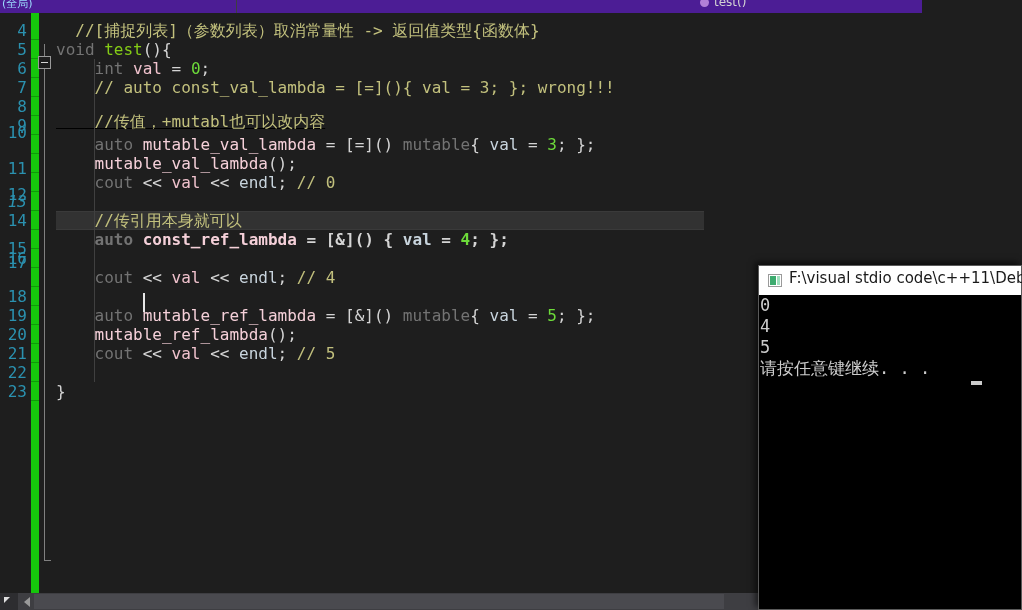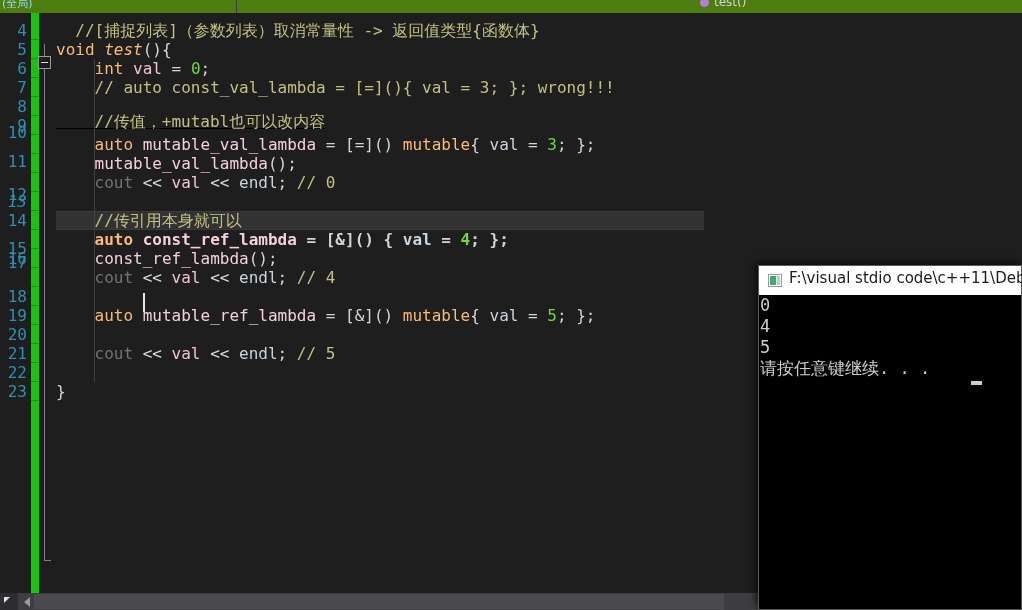--- a/index.html
+++ b/index.html
@@ -3,22 +3,22 @@
 <meta charset="utf-8">
 <style>
   html,body{margin:0;padding:0;background:#1e1e1e;}
   body{
     width:1022px;height:610px;overflow:hidden;position:relative;
     font-family:"DejaVu Sans Mono","Liberation Mono",monospace;
   }
 
   
   #navbar{
-    position:absolute;left:0;top:0;width:1022px;height:13px;
-    background:#4d7c0f;border-bottom:1px solid #3e3e42;
+    position:absolute;left:0;top:0;width:922px;height:13px;
+    background:#4c1d95;border-bottom:1px solid #3e3e42;
     overflow:hidden;
   }
   #navbar .nav-left{
     position:absolute;left:2px;top:-4px;
     color:#9cdcfe;font-size:11px;
     font-family:"DejaVu Sans","Liberation Sans",sans-serif;
     white-space:nowrap;
   }
   #navbar .nav-sep{
     position:absolute;left:236px;top:0;width:1px;height:13px;background:#3e3e42;
@@ -83,22 +83,22 @@
     font-size:16px;white-space:pre;
     font-family:"DejaVu Sans Mono","Liberation Mono",monospace;
   }
   .curline-bg{
     position:absolute;left:56px;width:648px;height:19px;
     background:#323232;border-top:1px solid #3a3a3a;border-bottom:1px solid #3a3a3a;
     box-sizing:border-box;
   }
   
   .cmt {color:#c2c07d;}
-  .kw  {color:#fdba74;}
-  .fn  {color:#fdba74;font-style:italic;}
+  .kw  {color:#737373;}
+  .fn  {color:#84cc16;}
   .var {color:#f0c2cd;}
   .id  {color:#f5d0d9;}
   .num {color:#6ddb3a;}
   .pun {color:#d4d4d4;}
   .cout{color:#737373;}
   .endl{color:#c8d4dd;}
   .op  {color:#d4d4d4;}
 
   
   #caret{
@@ -177,21 +177,21 @@
 
 <div id="editor">
   <div id="gutter">
       <div class="lnum" style="top: 8px;">4</div>
       <div class="lnum" style="top: 27px;">5</div>
       <div class="lnum" style="top: 46px;">6</div>
       <div class="lnum" style="top: 65px;">7</div>
       <div class="lnum" style="top: 84px;">8</div>
       <div class="lnum" style="top: 103px;">9</div>
       <div class="lnum" style="top: 110px;">10</div>
-      <div class="lnum" style="top: 139px;">11</div>
+      <div class="lnum" style="top: 146px;">11</div>
       <div class="lnum" style="top: 172px;">12</div>
       <div class="lnum" style="top: 179px; font-style: italic;">13</div>
       <div class="lnum" style="top: 198px;">14</div>
       <div class="lnum" style="top: 226px;">15</div>
       <div class="lnum" style="top: 236px;">16</div>
       <div class="lnum" style="top: 240px;">17</div>
       <div class="lnum" style="top: 274px;">18</div>
       <div class="lnum" style="top: 293px;">19</div>
       <div class="lnum" style="top: 312px;">20</div>
       <div class="lnum" style="top: 331px;">21</div>
@@ -230,24 +230,24 @@
     <div class="line" style="top: 65px;"><span class="cmt">    // auto const_val_lambda = [=](){ val = 3; }; wrong!!!</span></div>
     <div class="line" style="top: 84px;"></div>
     <div class="line" style="top: 99px; text-decoration: underline;"><span class="cmt">    //传值，+mutabl也可以改内容</span></div>
     <div class="line" style="top: 122px;"><span class="pun">    </span><span class="kw">auto</span><span class="pun"> </span><span class="id">mutable_val_lambda</span><span class="op"> = [=]() </span><span class="kw">mutable</span><span class="pun">{ </span><span class="endl">val</span><span class="op"> = </span><span class="num">3</span><span class="pun">; };</span></div>
     <div class="line" style="top: 141px;"><span class="pun">    </span><span class="id">mutable_val_lambda</span><span class="pun">();</span></div>
     <div class="line" style="top: 160px;"><span class="pun">    </span><span class="cout">cout</span><span class="op"> &lt;&lt; </span><span class="var">val</span><span class="op"> &lt;&lt; </span><span class="endl">endl</span><span class="pun">; </span><span class="cmt">// 0</span></div>
     <div class="line" style="top: 179px;"></div>
     <div class="curline-bg" style="top: 198px;"></div>
     <div class="line" style="top: 198px;"><span class="cmt">    //传引用本身就可以</span></div>
     <div class="line" style="top: 217px; font-weight: bold;"><span class="pun">    </span><span class="kw">auto</span><span class="pun"> </span><span class="id">const_ref_lambda</span><span class="op"> = [&amp;]() { </span><span class="endl">val</span><span class="op"> = </span><span class="num">4</span><span class="pun">; };</span></div>
-    <div class="line" style="top: 236px;"><span class="pun">    </span><span class="id">const_ref_lambda</span><span class="pun">();</span></div>
     <div class="line" style="top: 255px;"><span class="pun">    </span><span class="cout">cout</span><span class="op"> &lt;&lt; </span><span class="var">val</span><span class="op"> &lt;&lt; </span><span class="endl">endl</span><span class="pun">; </span><span class="cmt">// 4</span></div>
     <div class="line" style="top: 274px;"></div>
     <div class="line" style="top: 293px;"><span class="pun">    </span><span class="kw">auto</span><span class="pun"> </span><span class="id">mutable_ref_lambda</span><span class="op"> = [&amp;]() </span><span class="kw">mutable</span><span class="pun">{ </span><span class="endl">val</span><span class="op"> = </span><span class="num">5</span><span class="pun">; };</span></div>
+    <div class="line" style="top: 312px;"><span class="pun">    </span><span class="id">mutable_ref_lambda</span><span class="pun">();</span></div>
     <div class="line" style="top: 331px;"><span class="pun">    </span><span class="cout">cout</span><span class="op"> &lt;&lt; </span><span class="var">val</span><span class="op"> &lt;&lt; </span><span class="endl">endl</span><span class="pun">; </span><span class="cmt">// 5</span></div>
     <div class="line" style="top: 350px;"></div>
     <div class="line" style="top: 369px;"><span class="pun">}</span></div>
     <div class="indentguide" style="left: 94px; top: 46px; height: 323px;"></div>
   </div>
 
 <div id="hscroll">
   <div class="corner-box"></div>
   <div class="arrow-left"></div>
   <div class="thumb"></div>

